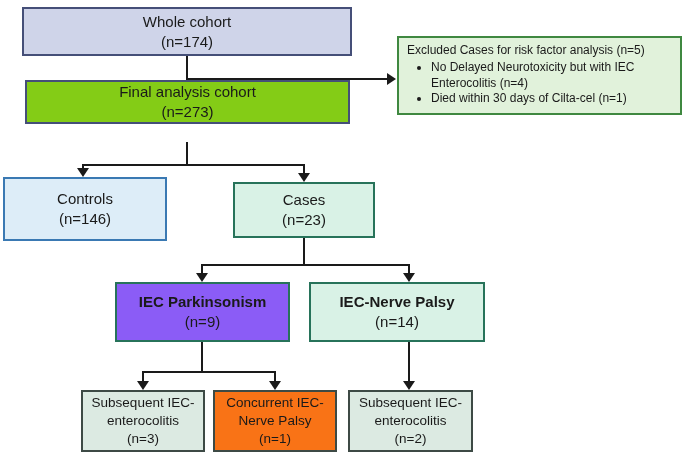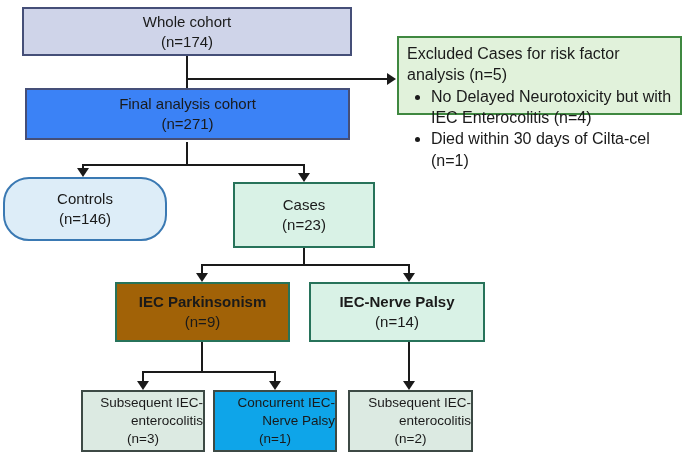--- a/index.html
+++ b/index.html
@@ -12,34 +12,34 @@
     overflow:hidden;
   }
   .box{
     position:absolute;
     box-sizing:border-box;
     border:2px solid #000;
     display:flex;
     flex-direction:column;
     align-items:center;
     justify-content:center;
-    text-align:right;
+    text-align:center;
     font-size:15px;
     line-height:1.32;
   }
   .box .title{display:block;}
   .box .count{display:block;}
   .bold .title{font-weight:700;}
   .small{font-size:13.5px;}
   
   #excluded-box{
     position:absolute;
     box-sizing:border-box;
     border:2px solid #000;
-    font-size:16px;
+    font-size:12px;
     line-height:1.32;
     padding:5px 8px 4px 8px;
     text-align:left;
   }
   #excluded-box ul{
     margin:1px 0 12px 0;
     padding-left:24px;
   }
   #excluded-box li{margin:0;}
   
@@ -97,51 +97,51 @@
   </div>
 
   <div id="excluded-box" style="left: 397px; top: 36px; width: 285px; height: 79px; background-color: rgb(225, 242, 219); border-color: rgb(63, 136, 64);">
     <span class="title">Excluded Cases for risk factor analysis (n=5)</span>
     <ul>
       <li>No Delayed Neurotoxicity but with IEC Enterocolitis (n=4)</li>
       <li>Died within 30 days of Cilta-cel (n=1)</li>
     </ul>
   </div>
 
-  <div class="box" style="left: 25px; top: 88px; width: 325px; height: 52px; background-color: #3b82f6; border-color: rgb(69, 79, 120);">
+  <div class="box" style="left: 25px; top: 80px; width: 325px; height: 44px; background-color: #84cc16; border-color: rgb(69, 79, 120);">
     <span class="title">Final analysis cohort</span>
-    <span class="count">(n=271)</span>
+    <span class="count">(n=273)</span>
   </div>
 
-  <div class="box" style="left: 3px; top: 177px; width: 164px; height: 64px; background-color: rgb(221, 237, 248); border-color: rgb(58, 121, 179); border-radius: 26px;">
+  <div class="box" style="left: 3px; top: 177px; width: 164px; height: 64px; background-color: rgb(221, 237, 248); border-color: rgb(58, 121, 179);">
     <span class="title">Controls</span>
     <span class="count">(n=146)</span>
   </div>
 
-  <div class="box" style="left: 233px; top: 182px; width: 142px; height: 66px; background-color: rgb(217, 242, 230); border-color: rgb(39, 115, 90);">
+  <div class="box" style="left: 233px; top: 182px; width: 142px; height: 56px; background-color: rgb(217, 242, 230); border-color: rgb(39, 115, 90);">
     <span class="title">Cases</span>
     <span class="count">(n=23)</span>
   </div>
 
-  <div class="box bold" style="left: 115px; top: 282px; width: 175px; height: 60px; background-color: #a16207; border-color: rgb(39, 115, 90);">
+  <div class="box bold" style="left: 115px; top: 282px; width: 175px; height: 60px; background-color: #8b5cf6; border-color: rgb(39, 115, 90);">
     <span class="title">IEC Parkinsonism</span>
     <span class="count">(n=9)</span>
   </div>
 
   <div class="box bold" style="left: 309px; top: 282px; width: 176px; height: 60px; background-color: rgb(217, 242, 230); border-color: rgb(39, 115, 90);">
     <span class="title">IEC-Nerve Palsy</span>
     <span class="count">(n=14)</span>
   </div>
 
   <div class="box small" style="left: 81px; top: 390px; width: 124px; height: 62px; background-color: rgb(220, 234, 226); border-color: rgb(61, 74, 69);">
     <span class="title">Subsequent IEC-enterocolitis</span>
     <span class="count">(n=3)</span>
   </div>
 
-  <div class="box small" style="left: 213px; top: 390px; width: 124px; height: 62px; background-color: #0ea5e9; border-color: rgb(61, 74, 69);">
+  <div class="box small" style="left: 213px; top: 390px; width: 124px; height: 62px; background-color: #f97316; border-color: rgb(61, 74, 69);">
     <span class="title">Concurrent IEC-Nerve Palsy</span>
     <span class="count">(n=1)</span>
   </div>
 
   <div class="box small" style="left: 348px; top: 390px; width: 125px; height: 62px; background-color: rgb(220, 234, 226); border-color: rgb(61, 74, 69);">
     <span class="title">Subsequent IEC-enterocolitis</span>
     <span class="count">(n=2)</span>
   </div>
 
 </div>

